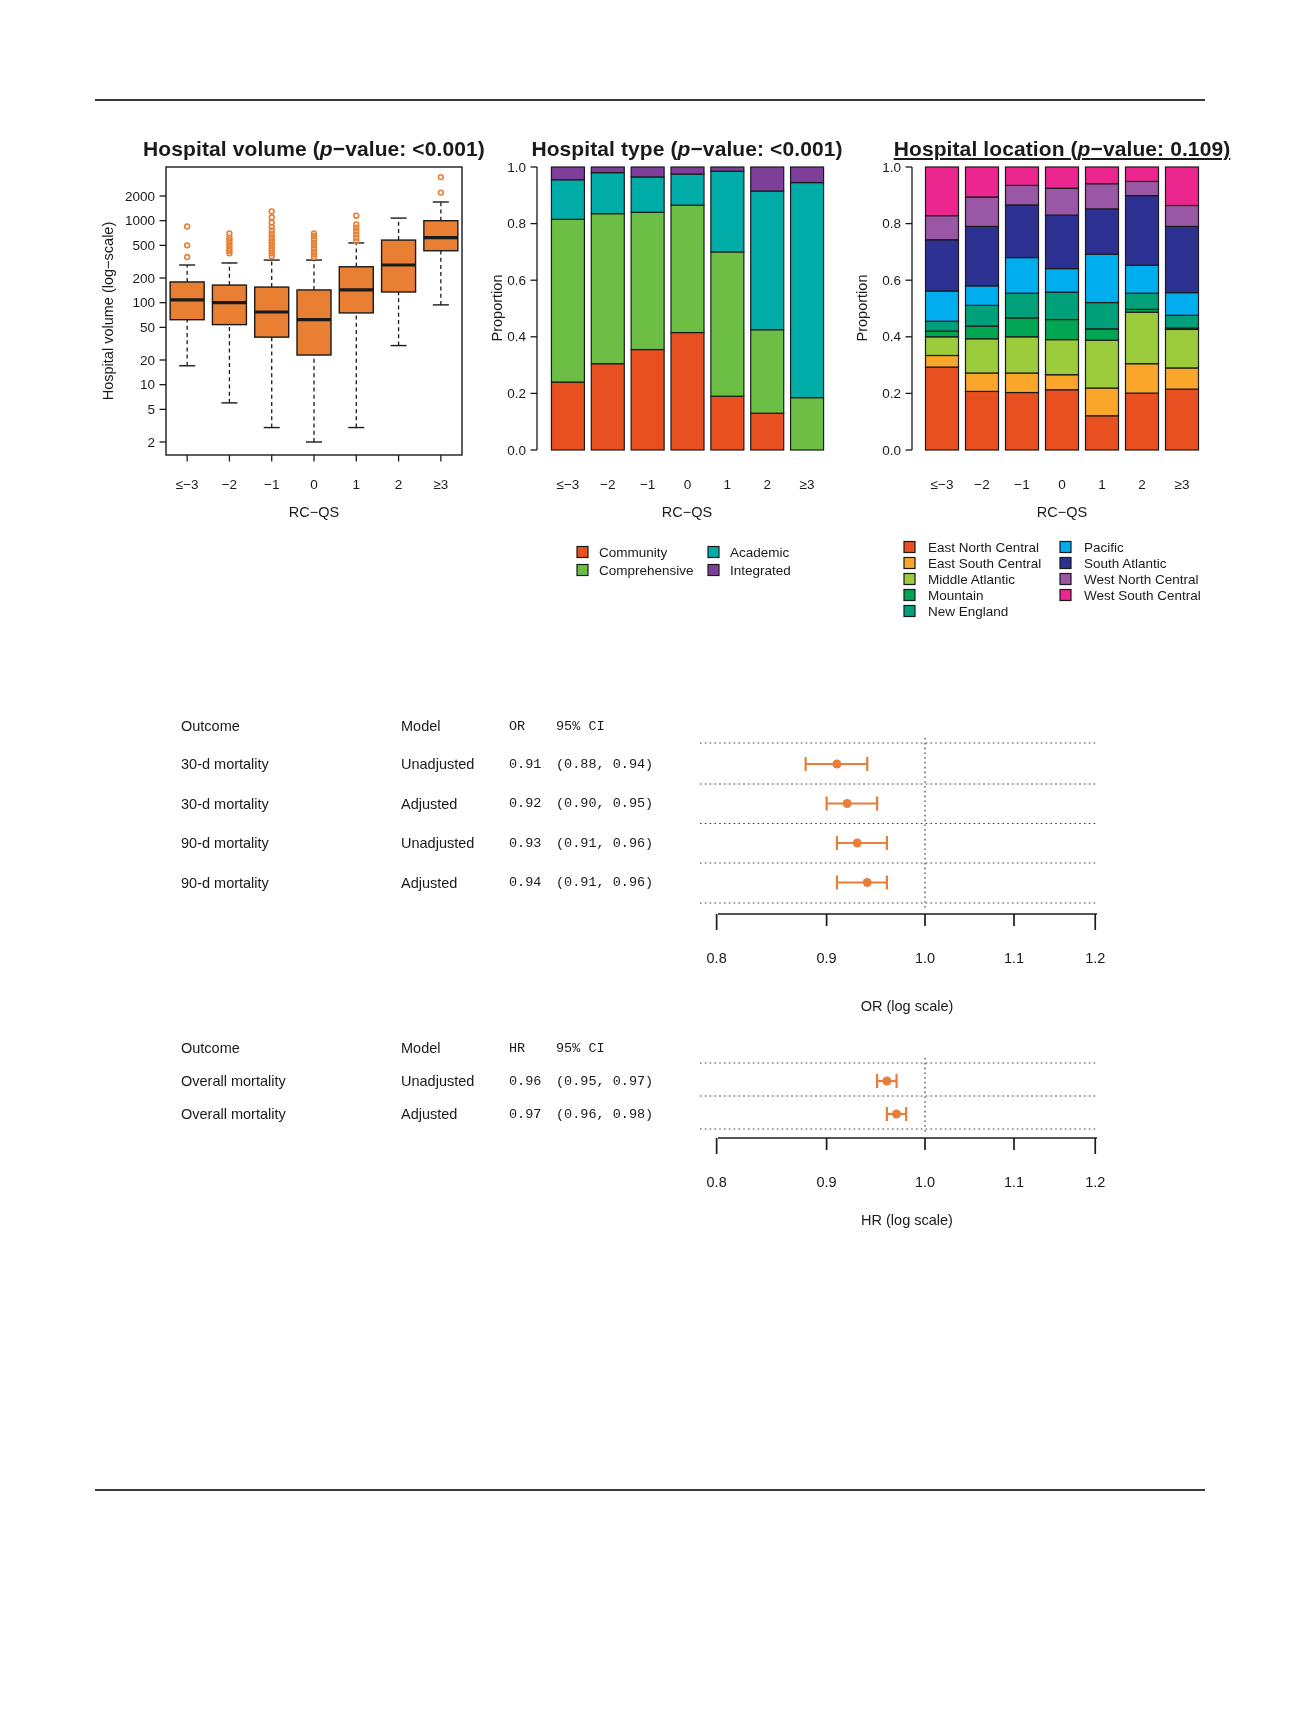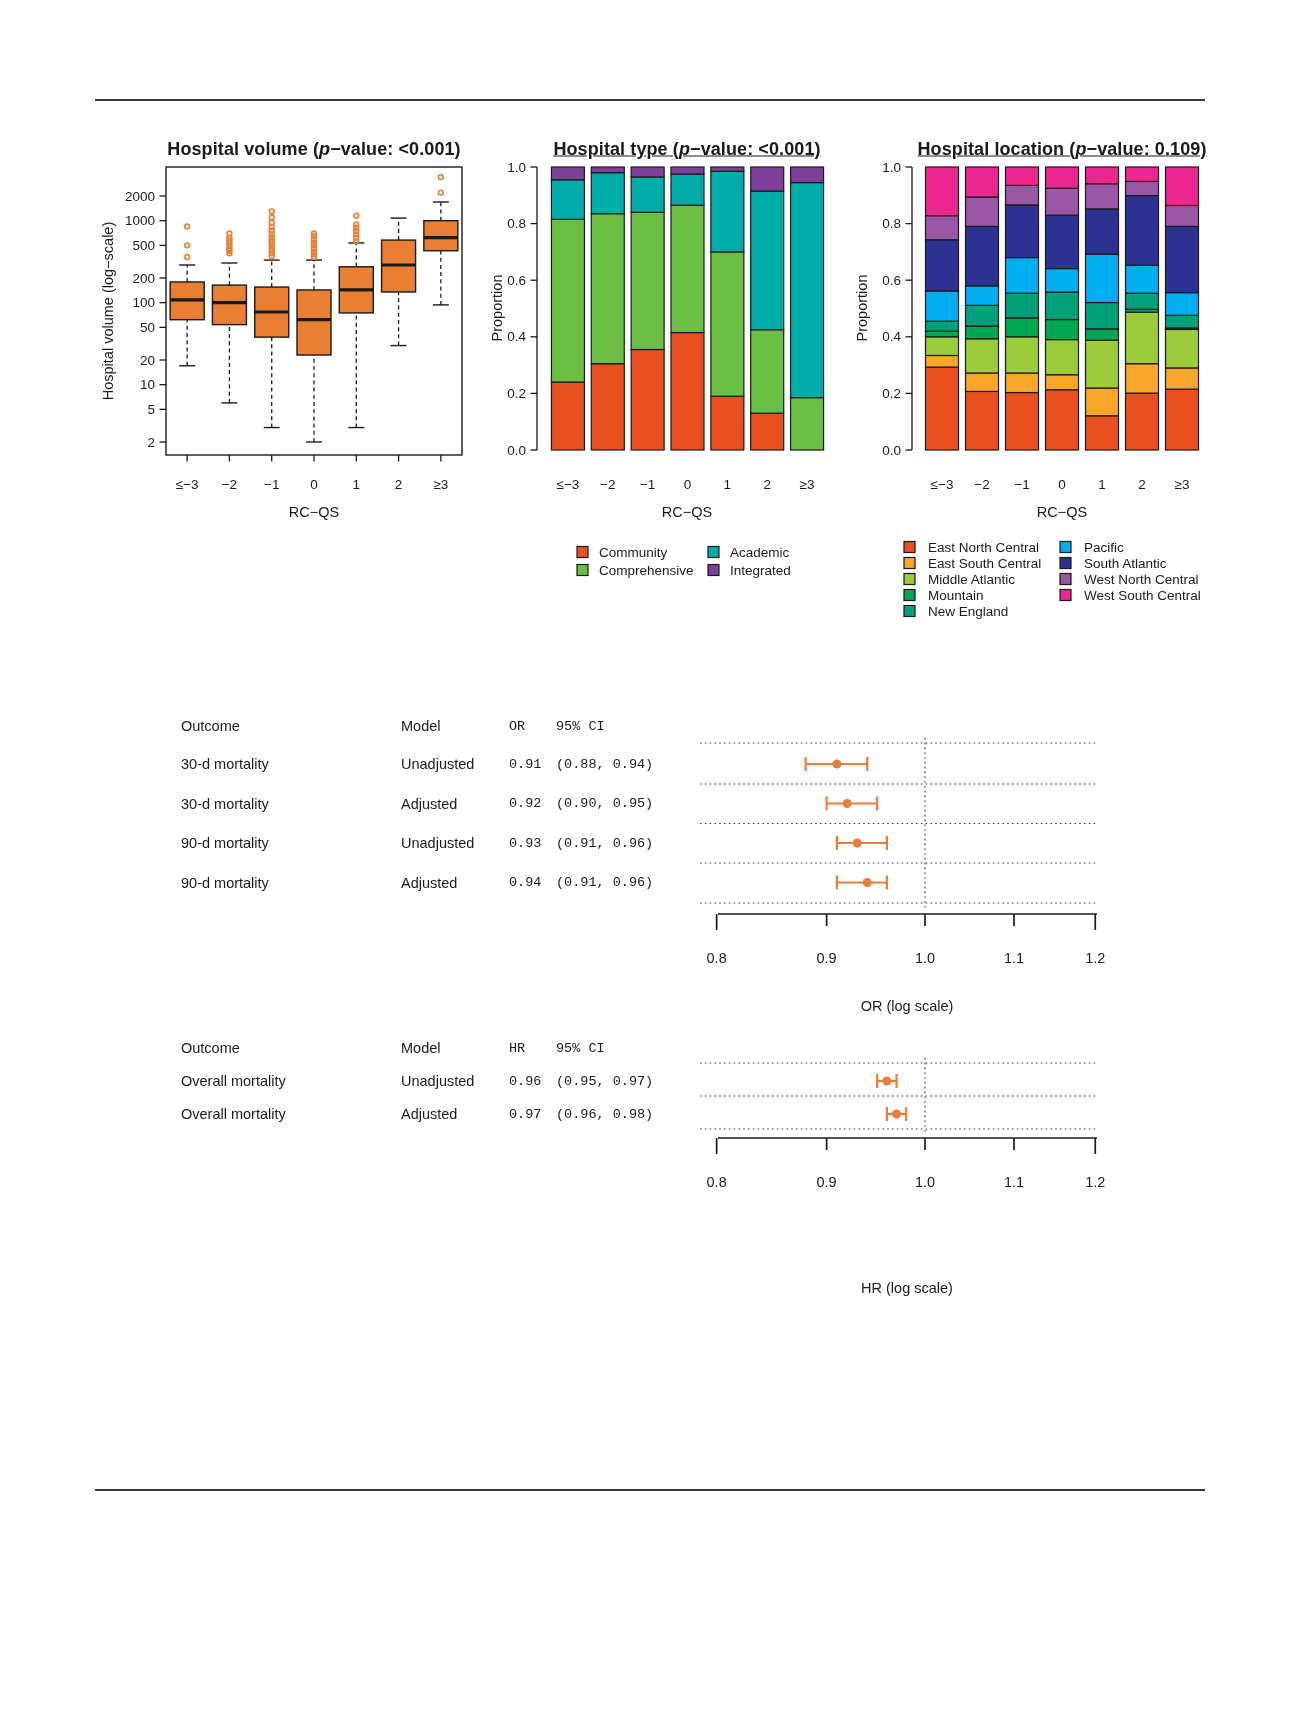--- a/index.html
+++ b/index.html
@@ -1,21 +1,21 @@
 <!DOCTYPE html>
 <html><head>
 <meta charset="utf-8">
 <style>
   html,body{margin:0;padding:0;background:#fff;}
   .page{position:relative;width:1300px;height:1734px;background:#ffffff;overflow:hidden;
         font-family:"Liberation Sans",sans-serif;color:#1a1a1a;}
   .rule{position:absolute;height:2px;background:#3a3a3a;}
   .abs{position:absolute;transform:translate(-50%,-50%);white-space:nowrap;}
   .absr{position:absolute;transform:translate(-50%,-50%) rotate(-90deg);white-space:nowrap;}
-  .chart-title{font-weight:bold;font-size:18px;letter-spacing:0.1px;}
+  .chart-title{font-weight:bold;font-size:21px;letter-spacing:0.1px;}
   .chart-title .it{font-style:italic;}
   .axis-label{font-size:14.5px;}
   svg{position:absolute;left:0;top:0;}
   svg text{fill:#1a1a1a;}
   .s13{font-family:"Liberation Sans",sans-serif;font-size:13.5px;}
   .s14{font-family:"Liberation Sans",sans-serif;font-size:14.5px;}
   .m13{font-family:"Liberation Mono","DejaVu Sans Mono",monospace;font-size:13.5px;}
 </style>
 </head>
 <body>
@@ -400,27 +400,27 @@
         <line x1="925" y1="1138" x2="925" y2="1150" stroke="#1a1a1a" stroke-width="1.7"></line>
         <text x="925" y="1182" class="s14" text-anchor="middle" dominant-baseline="central">1.0</text>
         <line x1="1013.9942730901839" y1="1138" x2="1013.9942730901839" y2="1150" stroke="#1a1a1a" stroke-width="1.7"></line>
         <text x="1013.9942730901839" y="1182" class="s14" text-anchor="middle" dominant-baseline="central">1.1</text>
         <line x1="1095.2396790023934" y1="1138" x2="1095.2396790023934" y2="1154" stroke="#1a1a1a" stroke-width="1.7"></line>
         <text x="1095.2396790023934" y="1182" class="s14" text-anchor="middle" dominant-baseline="central">1.2</text>
       </g>
     </svg>
 
   <div class="abs chart-title" style="left:314px;top:149px;"><span>Hospital volume (</span><span class="it">p</span><span>−value: &lt;0.001)</span></div>
-  <div class="abs chart-title" style="left:687px;top:149px;text-decoration:underline;"><span>Hospital type (</span><span class="it">p</span><span>−value: &lt;0.001)</span></div>
+  <div class="abs chart-title" style="left:687px;top:149px;"><span>Hospital type (</span><span class="it">p</span><span>−value: &lt;0.001)</span></div>
   <div class="abs chart-title" style="left:1062px;top:149px;text-decoration:underline;"><span>Hospital location (</span><span class="it">p</span><span>−value: 0.109)</span></div>
 
   <div class="absr axis-label" style="left:108px;top:311px;">Hospital volume (log−scale)</div>
   <div class="absr axis-label" style="left:497px;top:308px;">Proportion</div>
   <div class="absr axis-label" style="left:862px;top:308px;">Proportion</div>
 
   <div class="abs axis-label" style="left:314px;top:512px;">RC−QS</div>
   <div class="abs axis-label" style="left:687px;top:512px;">RC−QS</div>
   <div class="abs axis-label" style="left:1062px;top:512px;">RC−QS</div>
 
   <div class="abs axis-label" style="left:907px;top:1006px;">OR (log scale)</div>
-  <div class="abs axis-label" style="left:907px;top:1288px;">HR (log scale)</div>
+  <div class="abs axis-label" style="left:907px;top:1220px;">HR (log scale)</div>
 
 </div>
 
 </body></html>

